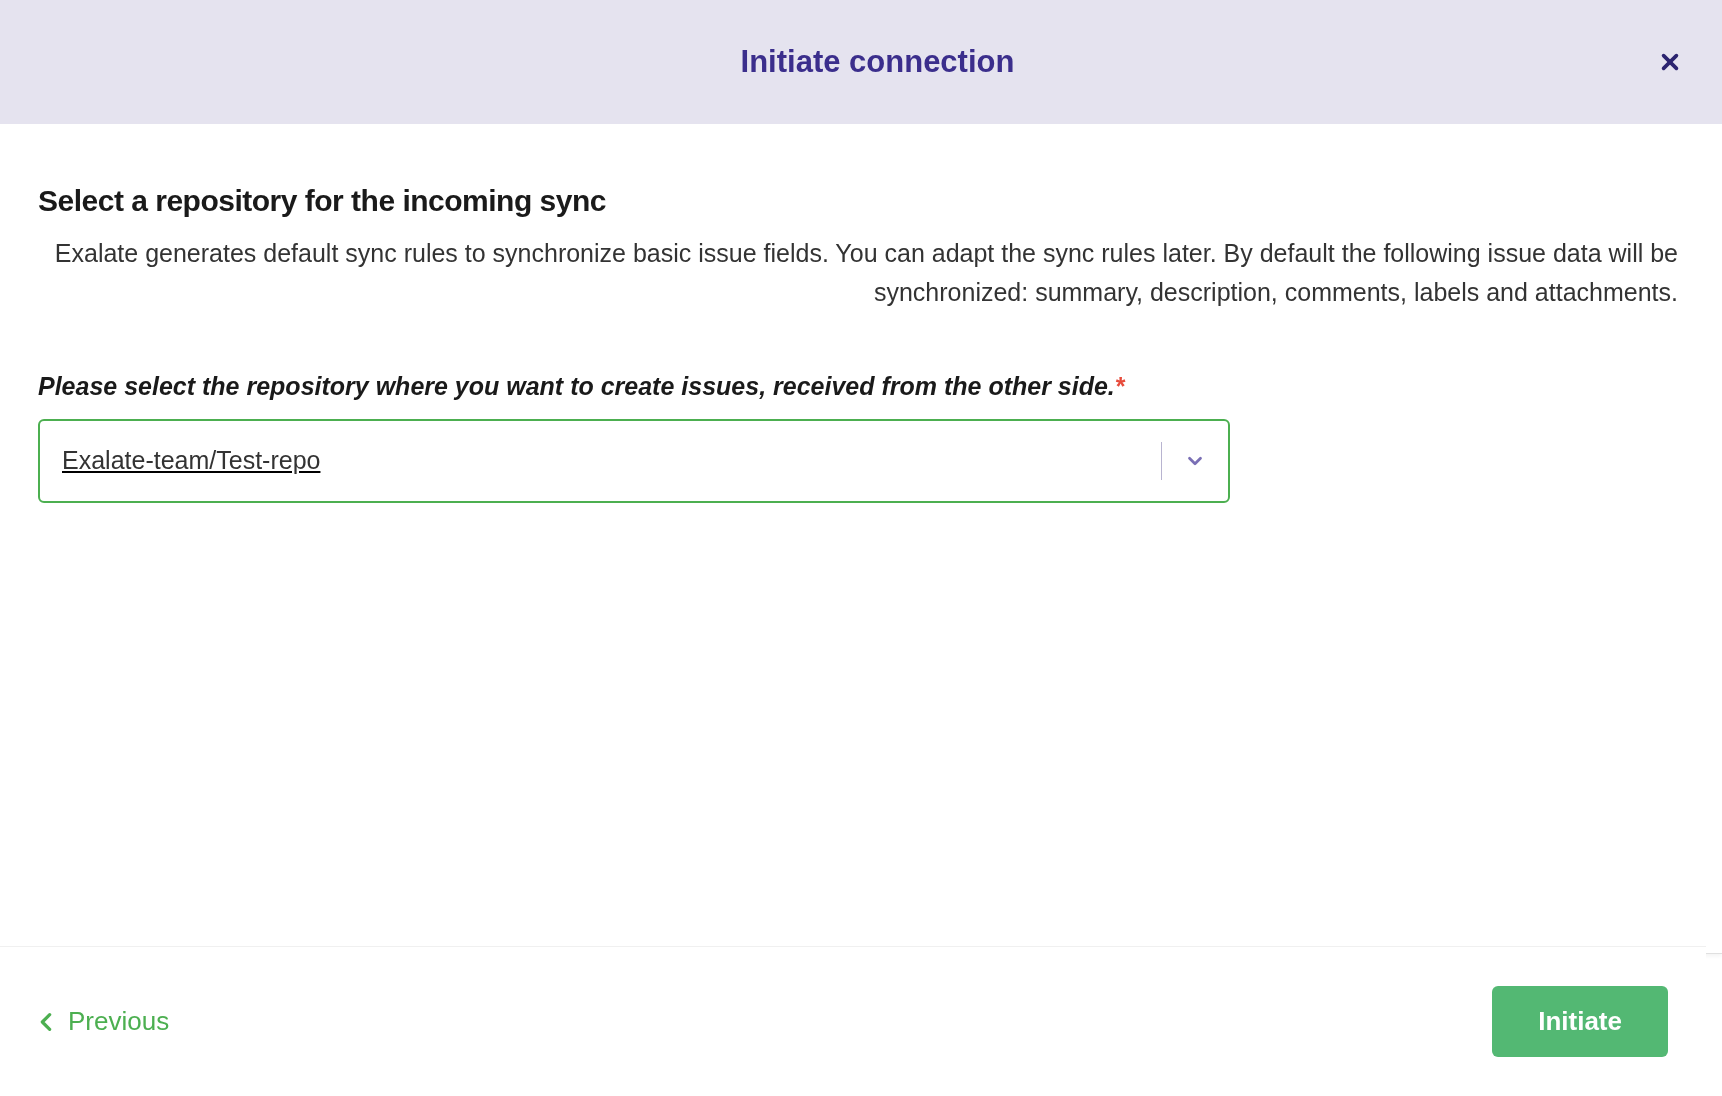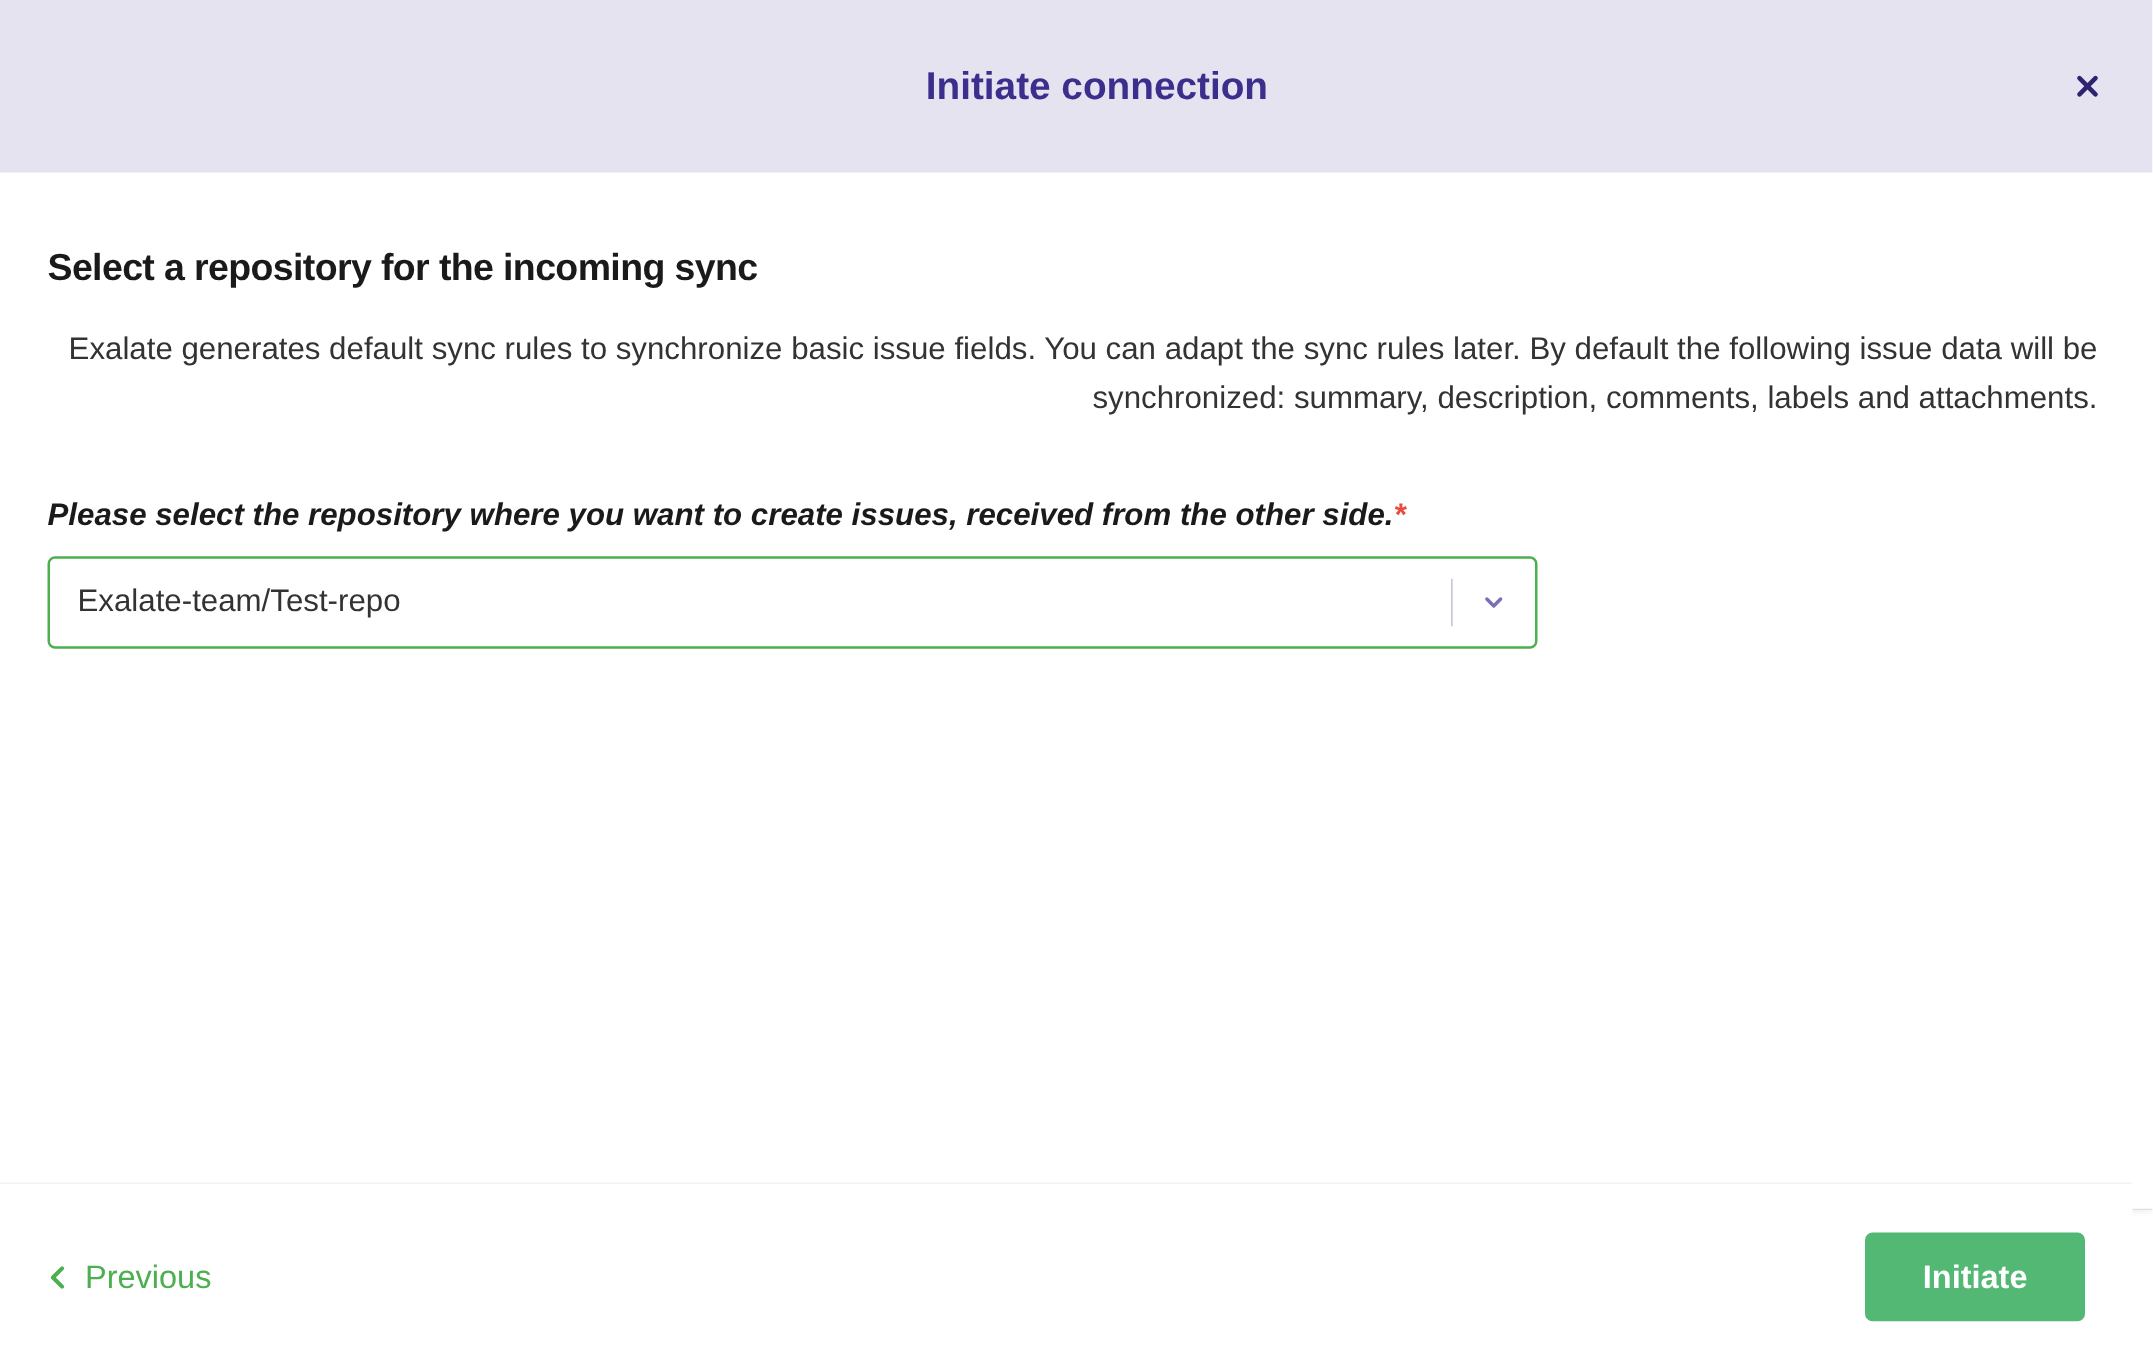--- a/index.html
+++ b/index.html
@@ -10,21 +10,21 @@
     body {
       font-family: -apple-system, BlinkMacSystemFont, "Segoe UI", Helvetica, Arial, sans-serif;
       background: #ffffff;
       width: 1722px;
       height: 1096px;
       position: relative;
       overflow: hidden;
     }
     .modal-header {
       background: #e5e3ef;
-      height: 138px;
+      height: 124px;
       width: 100%;
       display: flex;
       align-items: center;
       justify-content: center;
       position: relative;
       padding-left: 33px;
     }
     .modal-title {
       font-size: 31px;
       font-weight: 700;
@@ -50,21 +50,21 @@
       padding: 60px 38px 0 38px;
       height: 830px;
       border-bottom: 1px solid #e0e0e0;
       box-shadow: 0 2px 4px rgba(0,0,0,0.05);
     }
     .section-heading {
       font-size: 30px;
       font-weight: 800;
       color: #1a1a1a;
       letter-spacing: -0.5px;
-      margin-bottom: 28px;
+      margin-bottom: 16px;
     }
     .description-text {
       font-size: 25px;
       color: #333333;
       line-height: 1.55;
       margin-bottom: 60px;
       max-width: 1640px;
       text-align: right;
     }
     .field-label {
@@ -75,27 +75,28 @@
       display: block;
       font-style: italic;
     }
     .required-asterisk {
       color: #e74c3c;
       font-weight: 700;
     }
     .select-wrapper {
       position: relative;
       width: 1192px;
-      height: 74px;
+      height: 84px;
       border: 2px solid #4CAF50;
       border-radius: 6px;
       display: flex;
       align-items: center;
       background: #ffffff;
       cursor: pointer;
+      text-decoration: underline;
     }
     .select-value {
       flex: 1;
       padding: 0 22px;
       font-size: 25px;
       color: #333333;
     }
     .select-divider {
       width: 1px;
       height: 38px;

